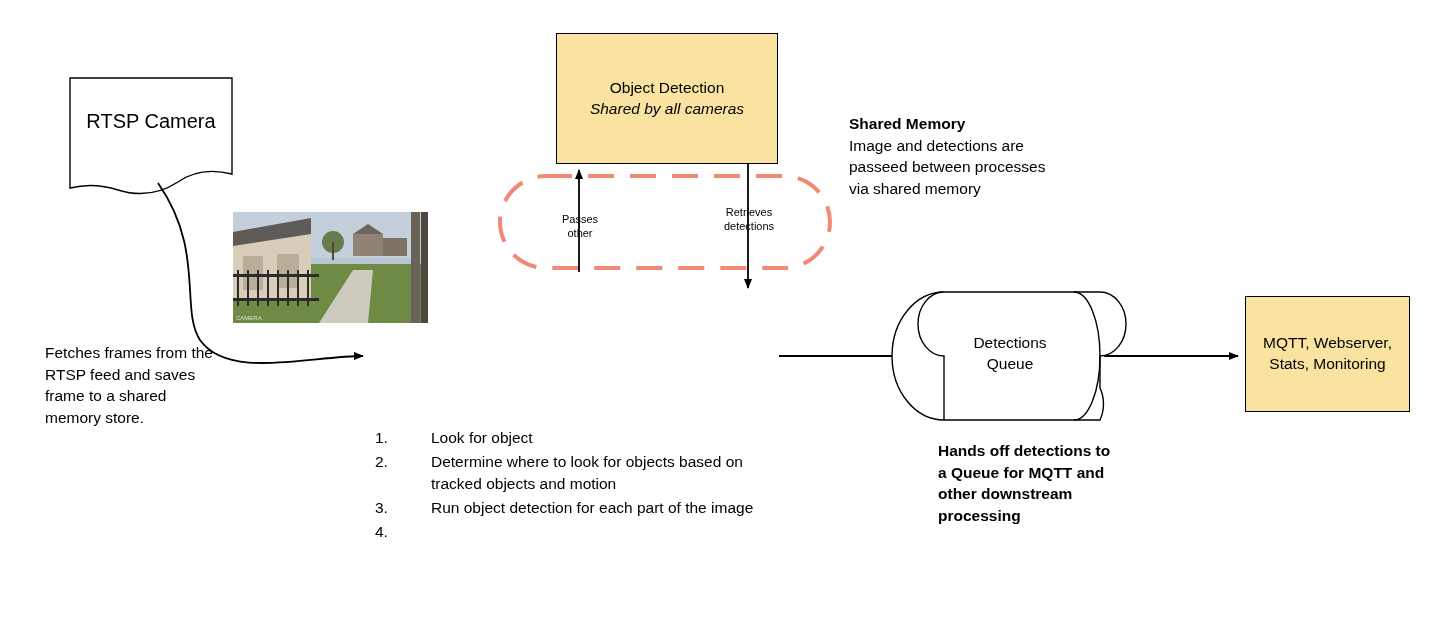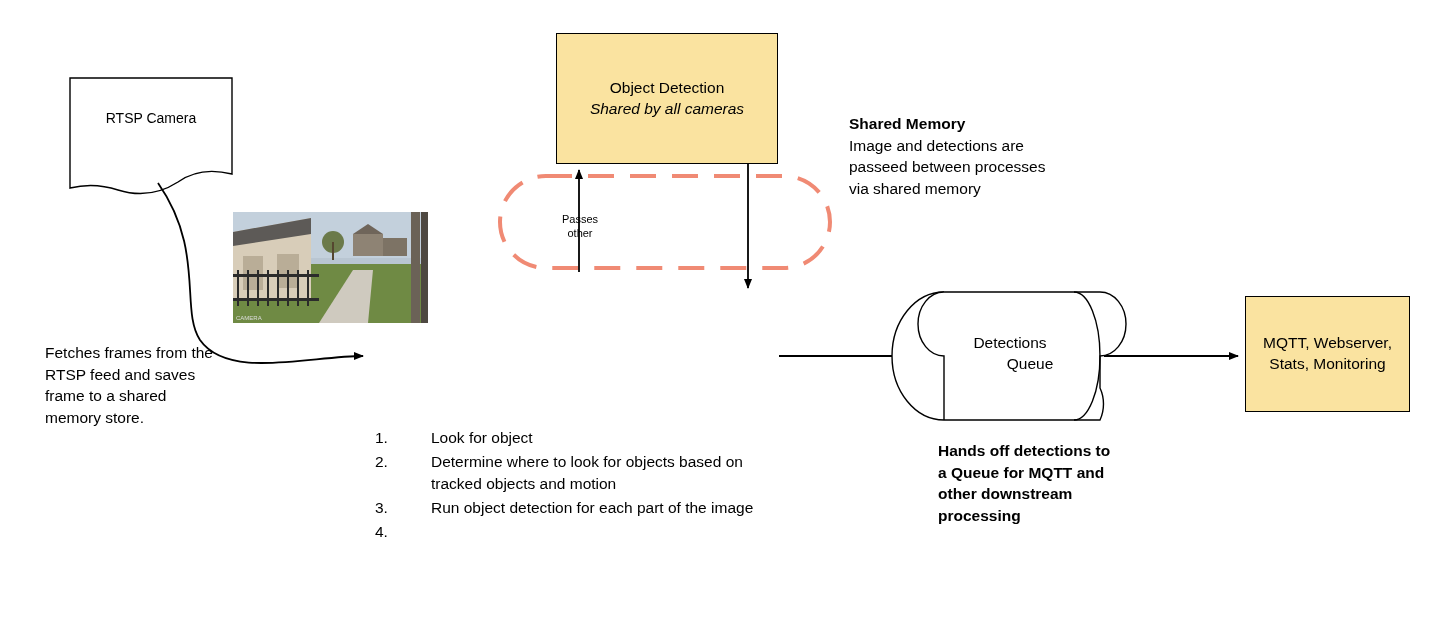--- a/index.html
+++ b/index.html
@@ -47,21 +47,21 @@
   .textblock {
     position: absolute;
     font-size: 15.5px;
     line-height: 1.4;
   }
   .bold {
     font-weight: bold;
   }
   .doc-label {
     position: absolute;
-    font-size: 14px;
+    font-size: 20px;
     text-align: center;
     width: 100%;
   }
   .cyl-label {
     position: absolute;
     width: 100%;
     text-align: center;
     font-size: 15.5px;
     line-height: 1.35;
   }
@@ -182,20 +182,24 @@
       <rect x="99" y="30" width="2" height="18" fill="#55462f"></rect>
     </svg>
     <div class="thumb-watermark">CAMERA</div>
   </div>
 
   <div class="edge-label" style="left:520px; top:212px; width:120px;">
     <div>Passes</div>
     <div>other</div>
   </div>
 
+  <div class="edge-label" style="left:686px; top:205px; width:126px;">
+    <div>Retrieves</div>
+    <div>detections</div>
+  </div>
 
   <div class="textblock" style="left:849px; top:113px; width:220px;">
     <div class="bold">Shared Memory</div>
     <div>Image and detections are passeed between processes via shared memory</div>
   </div>
 
   <div class="textblock" style="left:45px; top:342px; width:180px;">Fetches frames from the RTSP feed and saves frame to a shared memory store.</div>
 
   <div class="steps" style="left:375px; top:427px; width:400px;">
     <div class="steps-row">
@@ -210,21 +214,21 @@
       <div class="steps-num">3.</div>
       <div class="steps-text">Run object detection for each part of the image</div>
     </div>
     <div class="steps-row">
       <div class="steps-num">4.</div>
     </div>
   </div>
 
   <div class="node" style="left:944px; top:333px; width:132px;">
     <div class="cyl-label" style="position:static;">Detections</div>
-    <div class="cyl-label" style="position:static;margin-left:20px;">Queue</div>
+    <div class="cyl-label" style="position:static;">Queue</div>
   </div>
 
   <div class="textblock bold" style="left:938px; top:440px; width:175px;">Hands off detections to a Queue for MQTT and other downstream processing</div>
 
   <div class="node boxnode" style="left:1245px; top:296px; width:165px; height:116px;">
     <div>MQTT, Webserver,</div>
     <div>Stats, Monitoring</div>
   </div>
 
 </div>

